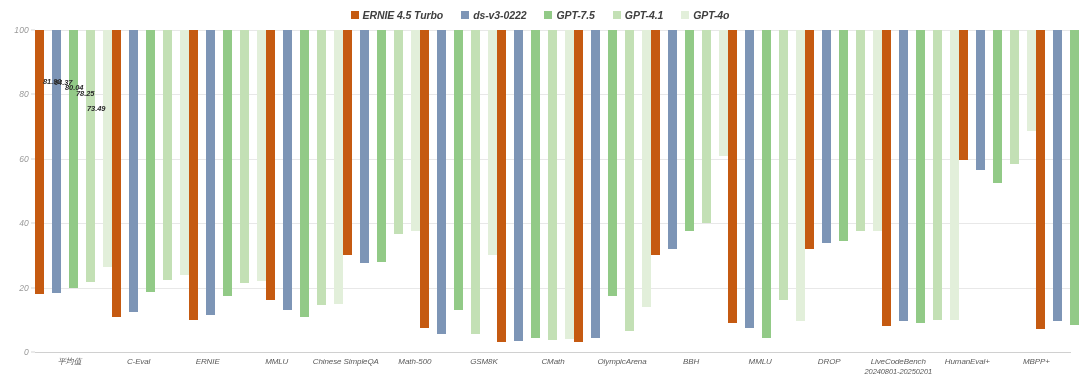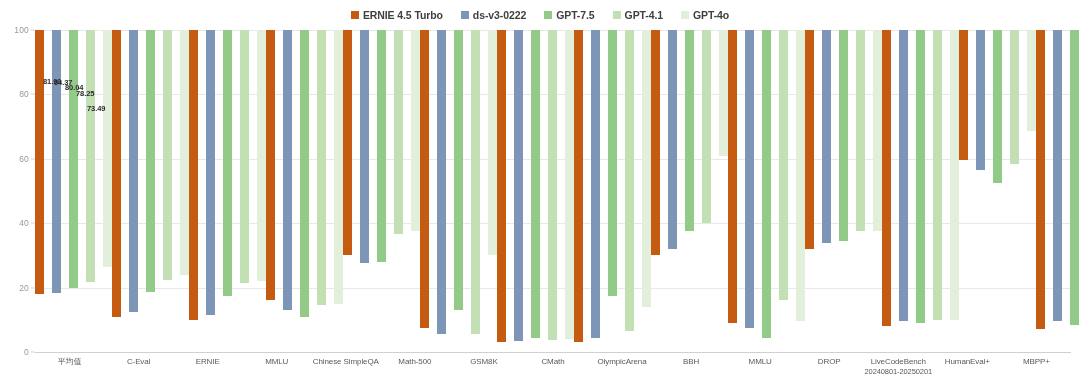--- a/index.html
+++ b/index.html
@@ -7,20 +7,21 @@
     margin: 0; padding: 0;
     width: 1080px; height: 378px;
     background: #ffffff;
     font-family: "Liberation Sans", sans-serif;
     overflow: hidden;
   }
   #chart-root {
     position: relative;
     width: 1080px; height: 338px;
     background: #ffffff;
+    font-style: italic;
   }
 
   
   #legend {
     position: absolute;
     top: 7px; left: 0; width: 1080px;
     display: flex; justify-content: center; align-items: center;
     gap: 18px;
     height: 16px;
   }

